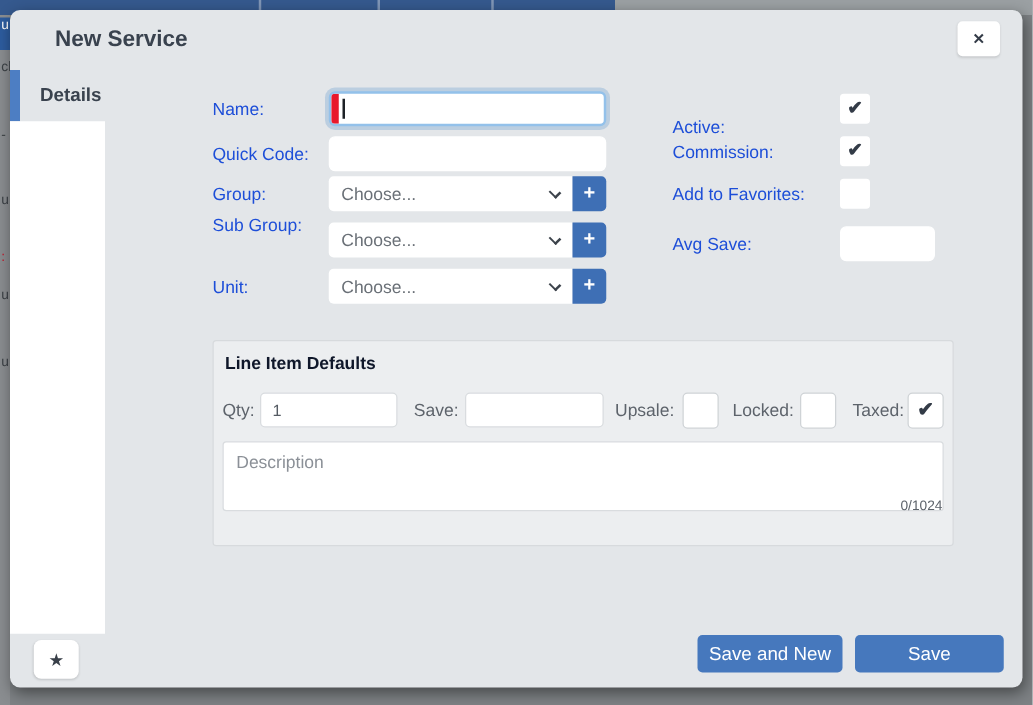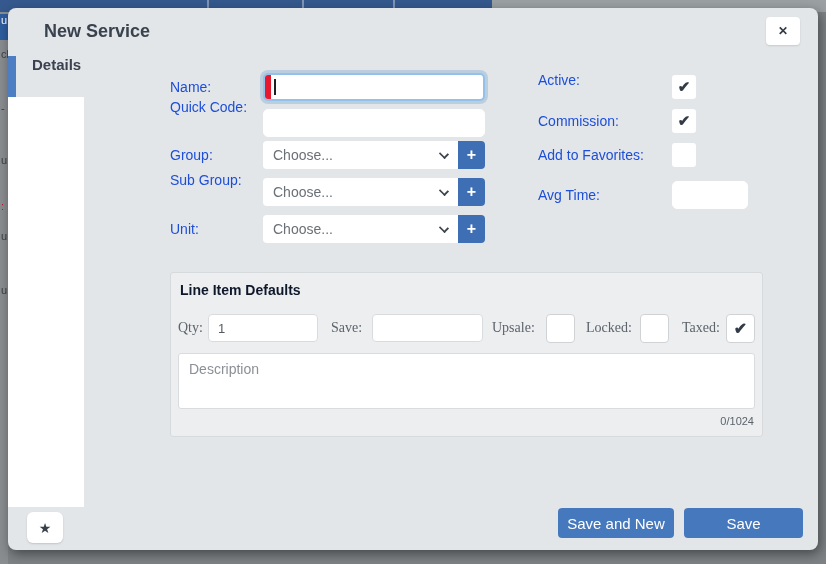--- a/index.html
+++ b/index.html
@@ -26,21 +26,21 @@
     box-shadow:2px 4px 12px rgba(0,0,0,.45);
   }
   .modal-title { position:absolute; left:36px; top:13px; font-size:18px; font-weight:bold; color:#39424e; }
   .close-btn {
     position:absolute; right:18px; top:9px; width:34px; height:28px;
     background:#fff; border:none; border-radius:4px; cursor:pointer;
     color:#333b47; font-size:12px; font-weight:bold; line-height:28px; text-align:center;
     box-shadow:0 1px 2px rgba(0,0,0,.12);
   }
   
-  .tab { position:absolute; left:0; top:48px; height:41px; display:flex; align-items:flex-start; cursor:pointer; }
+  .tab { position:absolute; left:0; top:48px; height:41px; display:flex; align-items:center; cursor:pointer; }
   .tab-bar { width:8px; height:41px; background:#4d7ec3; }
   .tab-label { padding-left:16px; font-size:15px; font-weight:bold; color:#39424e; }
   .side-panel { position:absolute; left:0; top:89px; width:76px; height:410px; background:#fff; }
 
   
   .flabel { position:absolute; font-size:14px; color:#1d4ed8; white-space:nowrap; }
   .tinput {
     position:absolute; height:28px; background:#fff; border:1px solid #fff; border-radius:5px;
     font-family:"Liberation Sans",sans-serif; font-size:13px; color:#444a52; padding:0 9px; outline:none;
   }
@@ -70,37 +70,37 @@
   .cb {
     position:absolute; width:24px; height:24px; background:#fff; border-radius:3px; cursor:pointer;
     color:#333b47; font-size:15px; font-weight:bold; line-height:24px; text-align:center;
   }
   
   .panel {
     position:absolute; left:162px; top:264px; width:593px; height:165px;
     background:#eceef0; border:1px solid #d7dadd; border-radius:3px;
   }
   .panel-header { position:absolute; left:9px; top:9px; font-size:14px; font-weight:bold; color:#0f172a; }
-  .plabel { position:absolute; top:47px; font-size:14px; color:#5d636b;font-family:Liberation Serif, serif; }
+  .plabel { position:absolute; top:47px; font-size:14px; color:#5d636b; }
   .pinput {
     position:absolute; top:41px; height:28px; background:#fff; border:1px solid #d9dcdf; border-radius:4px;
     font-family:"Liberation Sans",sans-serif; font-size:13px; color:#555b63; padding:0 9px; outline:none;
   }
   .pcb {
     position:absolute; top:41px; width:29px; height:29px; background:#fff; border:1px solid #cfd3d6;
     border-radius:4px; cursor:pointer; color:#333b47; font-size:16px; font-weight:bold;
     line-height:27px; text-align:center;
   }
   .desc {
     position:absolute; left:7px; top:80px; width:577px; height:56px; background:#fff;
     border:1px solid #d9dcdf; border-radius:3px; resize:none; outline:none;
     font-family:"Liberation Sans",sans-serif; font-size:14px; color:#444a52; padding:7px 10px;
   }
   .desc::placeholder { color:#8b9097; }
-  .counter { position:absolute; right:8px; top:142px; font-size:11px; color:#5d636b; }
+  .counter { position:absolute; right:8px; top:126px; font-size:11px; color:#5d636b; }
 
   
   .star-btn {
     position:absolute; left:19px; top:504px; width:36px; height:31px; background:#fff; border:none;
     border-radius:6px; cursor:pointer; color:#394049; font-size:14px;
     box-shadow:0 1px 2px rgba(0,0,0,.15);
   }
   .btn {
     position:absolute; top:500px; height:30px; background:#4678bd; border:none; border-radius:4px;
     color:#fff; font-family:"Liberation Sans",sans-serif; font-size:15px; cursor:pointer;
@@ -139,21 +139,21 @@
   </div>
   <div class="side-panel"></div>
 
   <div class="flabel" style="left:162px; top:71px">Name:</div>
   <div class="name-wrap">
     <span class="red-stripe"></span>
     <span class="caret"></span>
     <input value="" style="">
   </div>
 
-  <div class="flabel" style="left:162px; top:91px">Quick Code:</div>
+  <div class="flabel" style="left:162px; top:107px">Quick Code:</div>
   <input class="tinput" style="left: 255px; top: 101px; width: 222px;" value="">
 
   <div class="flabel" style="left:162px; top:139px">Group:</div>
   <div class="sel" style="top:133px">
     <span>Choose...</span>
     <span class="chev"></span>
   </div>
   <button class="plus-btn" style="top:133px">
     <span>+</span>
   </button>
@@ -169,30 +169,30 @@
 
   <div class="flabel" style="left:162px; top:213px">Unit:</div>
   <div class="sel" style="top:207px">
     <span>Choose...</span>
     <span class="chev"></span>
   </div>
   <button class="plus-btn" style="top:207px">
     <span>+</span>
   </button>
 
-  <div class="flabel" style="left:530px; top:64px">Active:</div>
+  <div class="flabel" style="left:530px; top:85px">Active:</div>
   <div class="cb" style="left:664px; top:67px">✔</div>
 
   <div class="flabel" style="left:530px; top:105px">Commission:</div>
   <div class="cb" style="left:664px; top:101px">✔</div>
 
   <div class="flabel" style="left:530px; top:139px">Add to Favorites:</div>
   <div class="cb" style="left:664px; top:135px"></div>
 
-  <div class="flabel" style="left:530px; top:179px">Avg Time:</div>
+  <div class="flabel" style="left:530px; top:179px">Avg Save:</div>
   <input class="tinput" style="left: 664px; top: 173px; width: 76px;" value="">
 
   <div class="panel">
     <div class="panel-header">Line Item Defaults</div>
 
     <div class="plabel" style="left:7px">Qty:</div>
     <input class="pinput" style="left: 37px; width: 110px;" value="1">
 
     <div class="plabel" style="left:160px">Save:</div>
     <input class="pinput" style="left: 201px; width: 111px;" value="">

